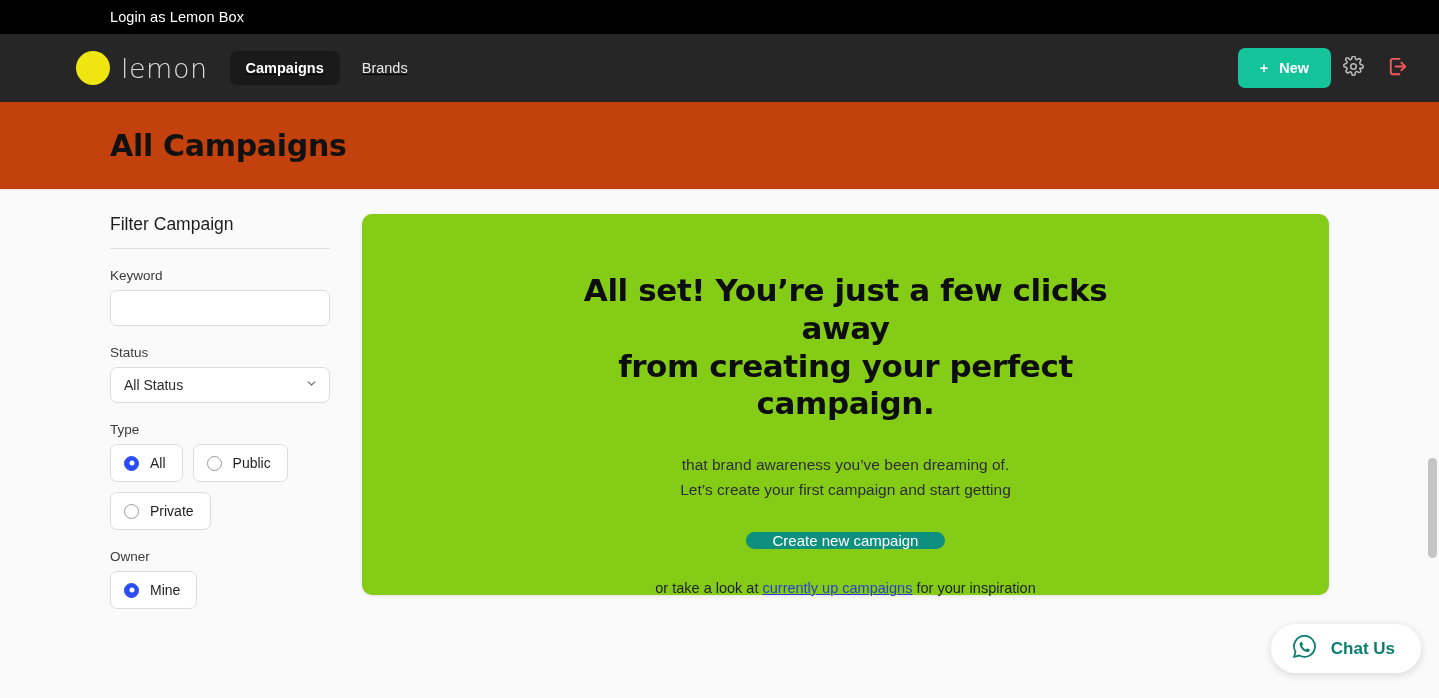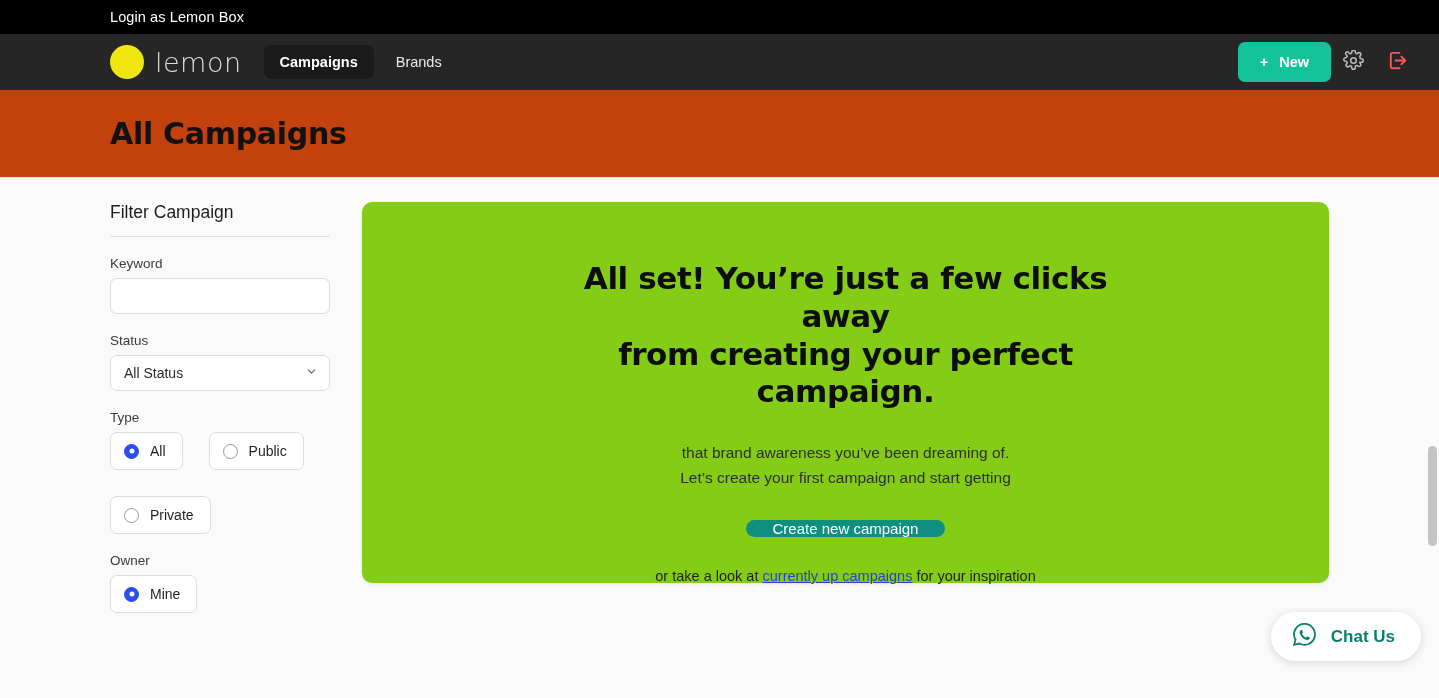--- a/index.html
+++ b/index.html
@@ -20,25 +20,25 @@
     padding-left: 110px;
   }
   .login-strip-text {
     color: #ffffff;
     font-size: 14.5px;
     letter-spacing: .1px;
   }
 
   
   .navbar {
-    height: 56px;
+    height: 68px;
     background: #262626;
     display: flex;
     align-items: center;
-    padding: 0 20px 0 110px;
+    padding: 0 20px 0 76px;
   }
   .brand {
     display: flex;
     align-items: center;
     gap: 11px;
     margin-right: 22px;
   }
   .brand-mark {
     width: 34px; height: 34px;
     border-radius: 50%;
@@ -46,21 +46,21 @@
     flex: none;
   }
   .brand-word {
     color: #dcdcdc;
     font-size: 27px;
     font-weight: 300;
     letter-spacing: .5px;
     line-height: 1;
     font-family: "DejaVu Sans", sans-serif;
   }
-  .nav-links { display: flex; align-items: center; gap: 6px; }
+  .nav-links { display: flex; align-items: center; gap: 6px; text-decoration: underline; }
   .nav-link {
     color: #e9e9e9;
     font-size: 14.5px;
     padding: 9px 16px;
     border-radius: 7px;
     cursor: pointer;
     white-space: nowrap;
   }
   .nav-link.active { background: #1a1a1a; font-weight: 600; color:#ffffff; }
 
@@ -183,21 +183,21 @@
     align-items: center;
     justify-content: space-between;
     padding: 0 11px 0 13px;
     font-size: 14px;
     color: #2b2b2b;
     cursor: pointer;
   }
   .radio-grid {
     display: flex;
     flex-wrap: wrap;
-    gap: 26px;
+    gap: 10px;
     width: 220px;
   }
   .radio-chip {
     border: 1px solid #dcdcdc;
     border-radius: 7px;
     background: #ffffff;
     height: 38px;
     display: inline-flex;
     align-items: center;
     gap: 11px;

